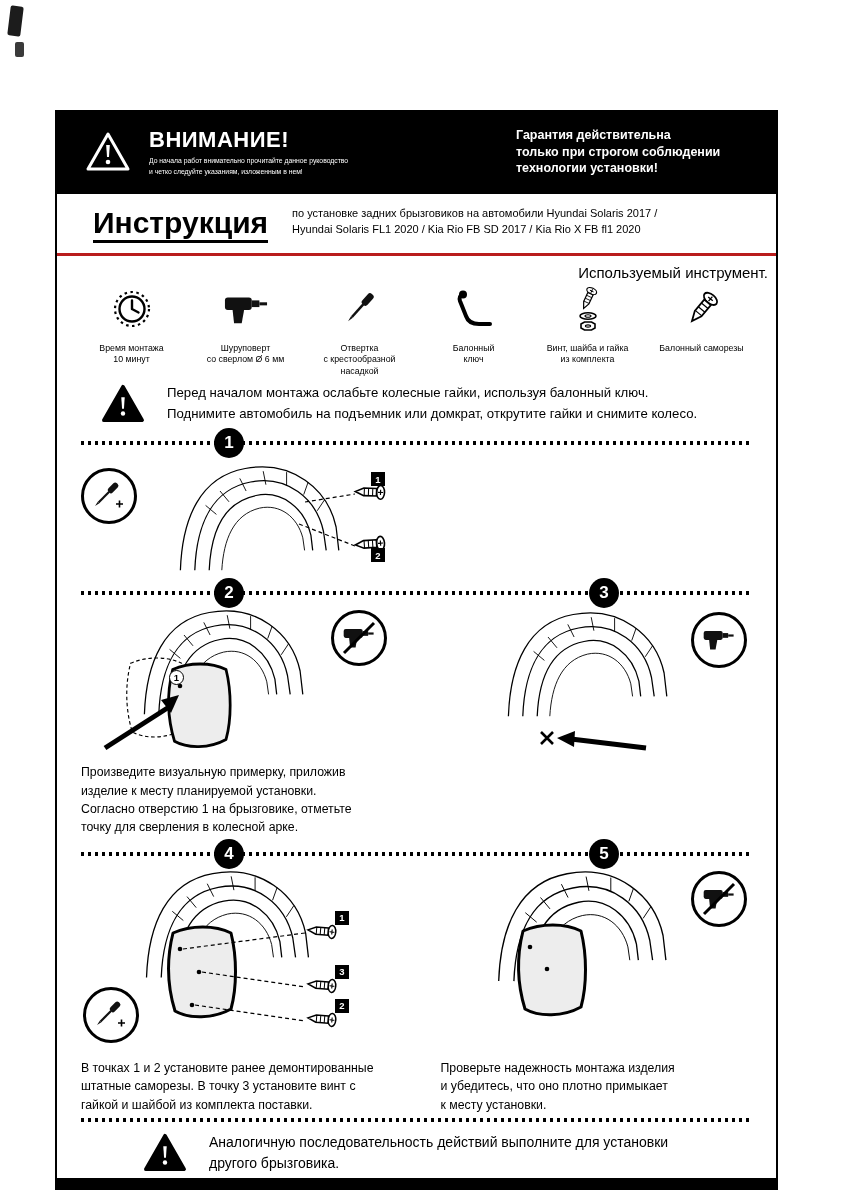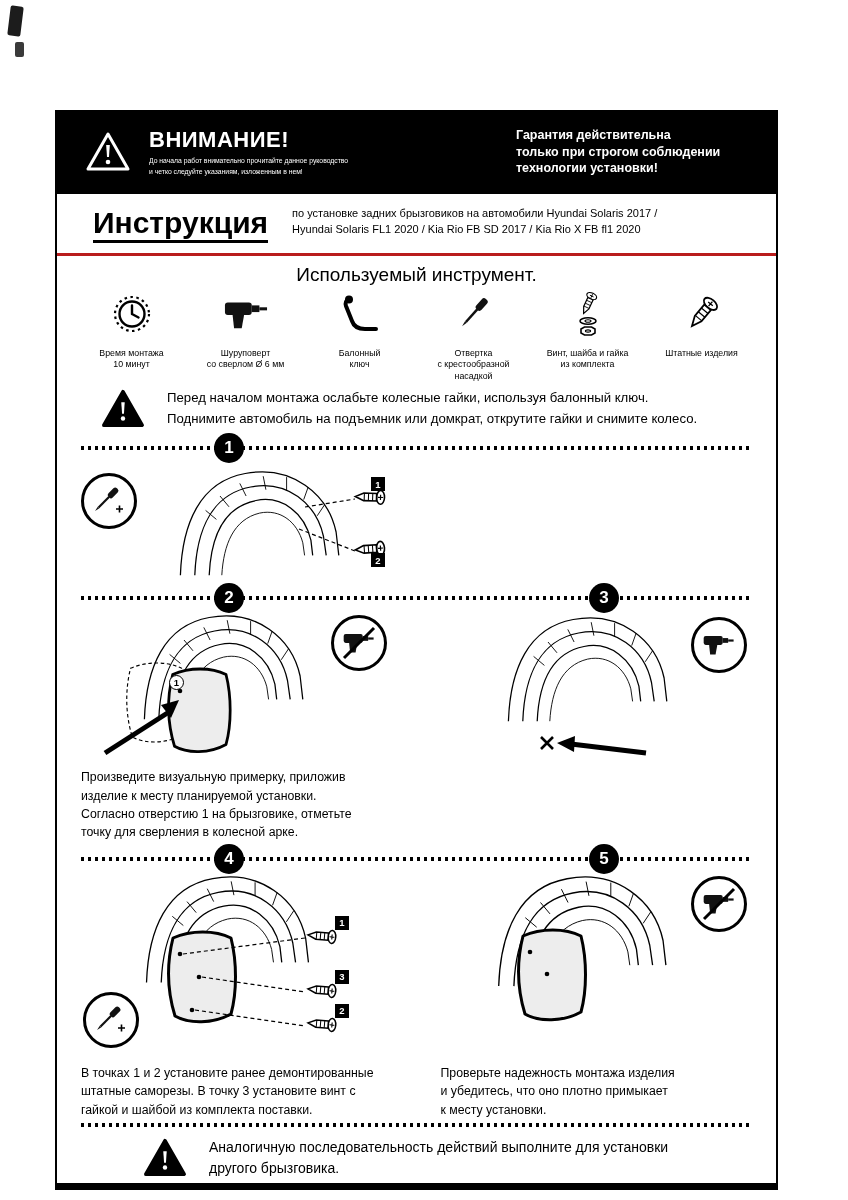--- a/index.html
+++ b/index.html
@@ -13,21 +13,21 @@
   .banner-texts{flex:1;padding-left:4px}
   .banner-title{font-size:22px;font-weight:bold;letter-spacing:.5px}
   .banner-sub{font-size:6.8px;white-space:pre-line;line-height:1.5;margin-top:3px}
   .banner-right{font-size:12.5px;font-weight:bold;white-space:pre-line;line-height:1.35;width:232px}
   
   .title-row{display:flex;align-items:flex-start;padding:12px 24px 10px 36px;border-bottom:3px solid #b91c1c;flex:0 0 auto}
   .doc-title{font-size:30px;font-weight:bold;border-bottom:3.5px solid #000;padding-bottom:1px;line-height:1.1}
   .doc-subtitle{font-size:11px;line-height:1.45;white-space:pre-line;margin-left:24px;}
   
   .tools{padding:8px 8px 0;flex:0 0 auto}
-  .tools-heading{text-align:center;font-size:19px}
+  .tools-heading{text-align:right;font-size:15px}
   .tools-row{display:flex;justify-content:center;align-items:flex-start;gap:13px;margin-top:6px}
   .tool{width:101px;text-align:center}
   .tool-icon{height:44px;display:flex;align-items:center;justify-content:center}
   .tool-cap{font-size:8.8px;line-height:1.3;white-space:pre-line;margin-top:12px}
   
   .prewarn{display:flex;align-items:center;gap:22px;padding:6px 28px 2px 44px;flex:0 0 auto}
   .prewarn-text{font-size:13.2px;line-height:1.55;white-space:pre-line}
   .footwarn{display:flex;align-items:center;gap:22px;padding:6px 24px 4px 86px;flex:0 0 auto}
   .footwarn-text{font-size:14px;line-height:1.5;white-space:pre-line}
   
@@ -143,57 +143,57 @@
             <svg width="44" height="38" viewBox="0 0 46 34">
                 <use href="#g-drill" transform="translate(0,2)"></use>
               </svg>
           </div>
           <div class="tool-cap">Шуруповерт
 со сверлом Ø 6 мм</div>
         </div>
         <div class="tool">
           <div class="tool-icon">
             <svg width="40" height="40" viewBox="0 0 40 40">
-              <path d="M9 5 C6 6 5 9 6 12 L12 27 C14 33 19 35 25 35 L36 35" fill="none" stroke="#000" stroke-width="4" stroke-linecap="round"></path>
-              <circle cx="9" cy="5.5" r="4" fill="#000"></circle>
-            </svg>
-          </div>
-          <div class="tool-cap">Балонный
-ключ</div>
-        </div>
-        <div class="tool">
-          <div class="tool-icon">
-            <svg width="40" height="40" viewBox="0 0 40 40">
                 <use href="#g-sd" transform="translate(20,19) rotate(42) scale(1.15)"></use>
               </svg>
           </div>
           <div class="tool-cap">Отвертка
 с крестообразной
 насадкой</div>
+        </div>
+        <div class="tool">
+          <div class="tool-icon">
+            <svg width="40" height="40" viewBox="0 0 40 40">
+              <path d="M9 5 C6 6 5 9 6 12 L12 27 C14 33 19 35 25 35 L36 35" fill="none" stroke="#000" stroke-width="4" stroke-linecap="round"></path>
+              <circle cx="9" cy="5.5" r="4" fill="#000"></circle>
+            </svg>
+          </div>
+          <div class="tool-cap">Балонный
+ключ</div>
         </div>
         <div class="tool">
           <div class="tool-icon">
             <svg width="40" height="46" viewBox="0 0 40 46">
               <use href="#g-screw" transform="translate(20,13) rotate(25) scale(0.8)"></use>
               <ellipse cx="20" cy="30" rx="8" ry="3.2" fill="none" stroke="#000" stroke-width="1.6"></ellipse>
               <ellipse cx="20" cy="30" rx="3" ry="1.2" fill="none" stroke="#000" stroke-width="1.1"></ellipse>
               <path d="M13 38 l3.5 -2 h7 l3.5 2 v4 l-3.5 2 h-7 l-3.5 -2 Z" fill="none" stroke="#000" stroke-width="1.6"></path>
               <ellipse cx="20" cy="40" rx="2.6" ry="1.1" fill="none" stroke="#000" stroke-width="1.1"></ellipse>
             </svg>
           </div>
           <div class="tool-cap">Винт, шайба и гайка
 из комплекта</div>
         </div>
         <div class="tool">
           <div class="tool-icon">
             <svg width="40" height="40" viewBox="0 0 40 40">
                 <use href="#g-screw" transform="translate(20,20) rotate(40) scale(1.2)"></use>
               </svg>
           </div>
-          <div class="tool-cap">Штатные изделия</div>
+          <div class="tool-cap">Балонный саморезы</div>
         </div>
       </div>
     </div>
 
     <div class="prewarn">
       <svg width="44" height="40" viewBox="0 0 46 42">
           <use href="#g-warn-tri-body"></use>
         </svg>
       <div class="prewarn-text">Перед началом монтажа ослабьте колесные гайки, используя балонный ключ.
 Поднимите автомобиль на подъемник или домкрат, открутите гайки и снимите колесо.</div>

